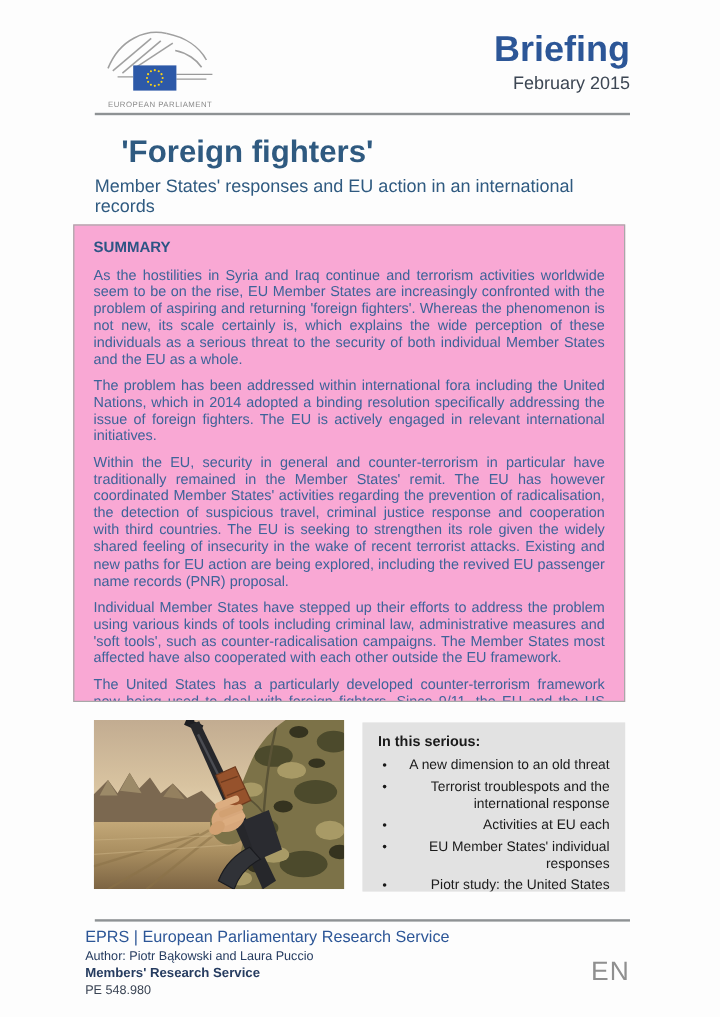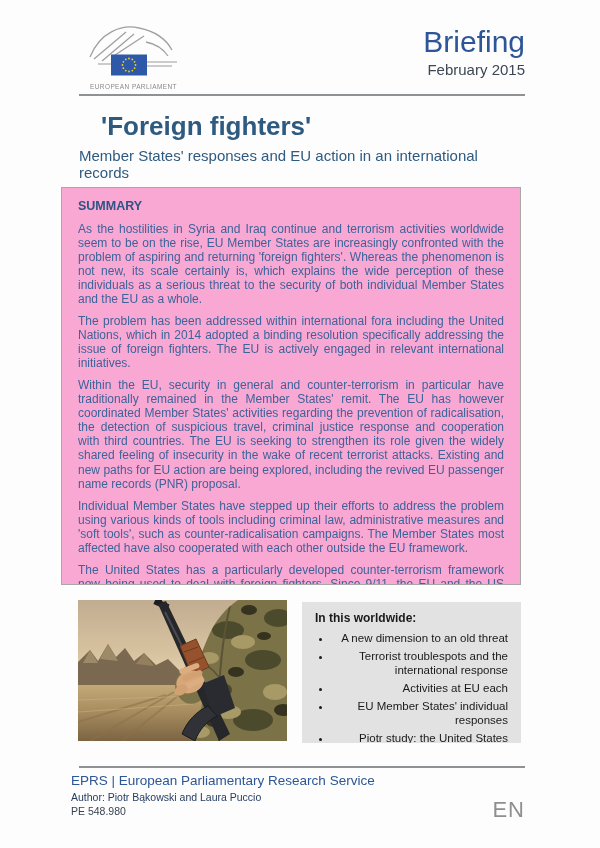--- a/index.html
+++ b/index.html
@@ -9,21 +9,21 @@
     position:relative; width:600px; height:848px; margin:0 auto;
     background:#fdfdfd; overflow:hidden;
   }
   
   .logo-wrap { position:absolute; left:84px; top:24px; width:110px; }
   .logo-caption {
     font-size:6.5px; letter-spacing:.4px; color:#8a8a8a; margin-top:1px;
     padding-left:6px; white-space:nowrap;
   }
   .masthead { position:absolute; right:75px; top:26px; text-align:right; }
-  .doc-type { font-size:30px; font-weight:400; color:#2c5697; line-height:1.05; }
+  .doc-type { font-size:30px; font-weight:700; color:#2c5697; line-height:1.05; }
   .doc-date { font-size:15px; color:#3d4754; margin-top:3px; }
   .rule { position:absolute; left:79px; width:446px; height:2px; background:#8e9294; }
   .rule-header { top:94px; }
   .rule-footer { top:766px; }
   
   .title-block { position:absolute; left:79px; top:112px; width:450px; }
   .title-main { font-size:26px; font-weight:600; color:#2f5a80; line-height:1.15;margin-left:22px; }
   .title-sub { font-size:15px; color:#2f5a80; margin-top:5px; }
   
   .summary-box {
@@ -191,32 +191,33 @@
         <ellipse cx="112" cy="82" rx="14" ry="11" fill="#d7a77b" transform="rotate(-20 112 82)"></ellipse>
         <rect x="101" y="66" width="21" height="5.5" rx="2.7" fill="#dcad80" transform="rotate(-21 111 69)"></rect>
         <rect x="104" y="73" width="21" height="5.5" rx="2.7" fill="#d2a172" transform="rotate(-21 114 76)"></rect>
         <rect x="107" y="80" width="20" height="5.5" rx="2.7" fill="#dcad80" transform="rotate(-21 117 83)"></rect>
         <ellipse cx="103" cy="90" rx="7" ry="5" fill="#d2a172" transform="rotate(-35 103 90)"></ellipse>
       </g>
     </svg>
   </div>
 
   <div class="briefing-box">
-    <div class="briefing-heading">In this worldwide:</div>
+    <div class="briefing-heading">In this serious:</div>
     <ul>
       <li>A new dimension to an old threat</li>
       <li>Terrorist troublespots and the international response</li>
       <li>Activities at EU each</li>
       <li>EU Member States' individual responses</li>
       <li>Piotr study: the United States</li>
 
     </ul>
   </div>
 
   <div class="rule rule-footer"></div>
   <div class="footer-block">
     <div class="footer-service">EPRS | European Parliamentary Research Service</div>
     <div class="footer-author">Author: Piotr Bąkowski and Laura Puccio</div>
+    <div class="footer-unit">Members' Research Service</div>
     <div class="footer-pe">PE 548.980</div>
   </div>
   <div class="lang-code">EN</div>
 
 </div>
 
 </body></html>

